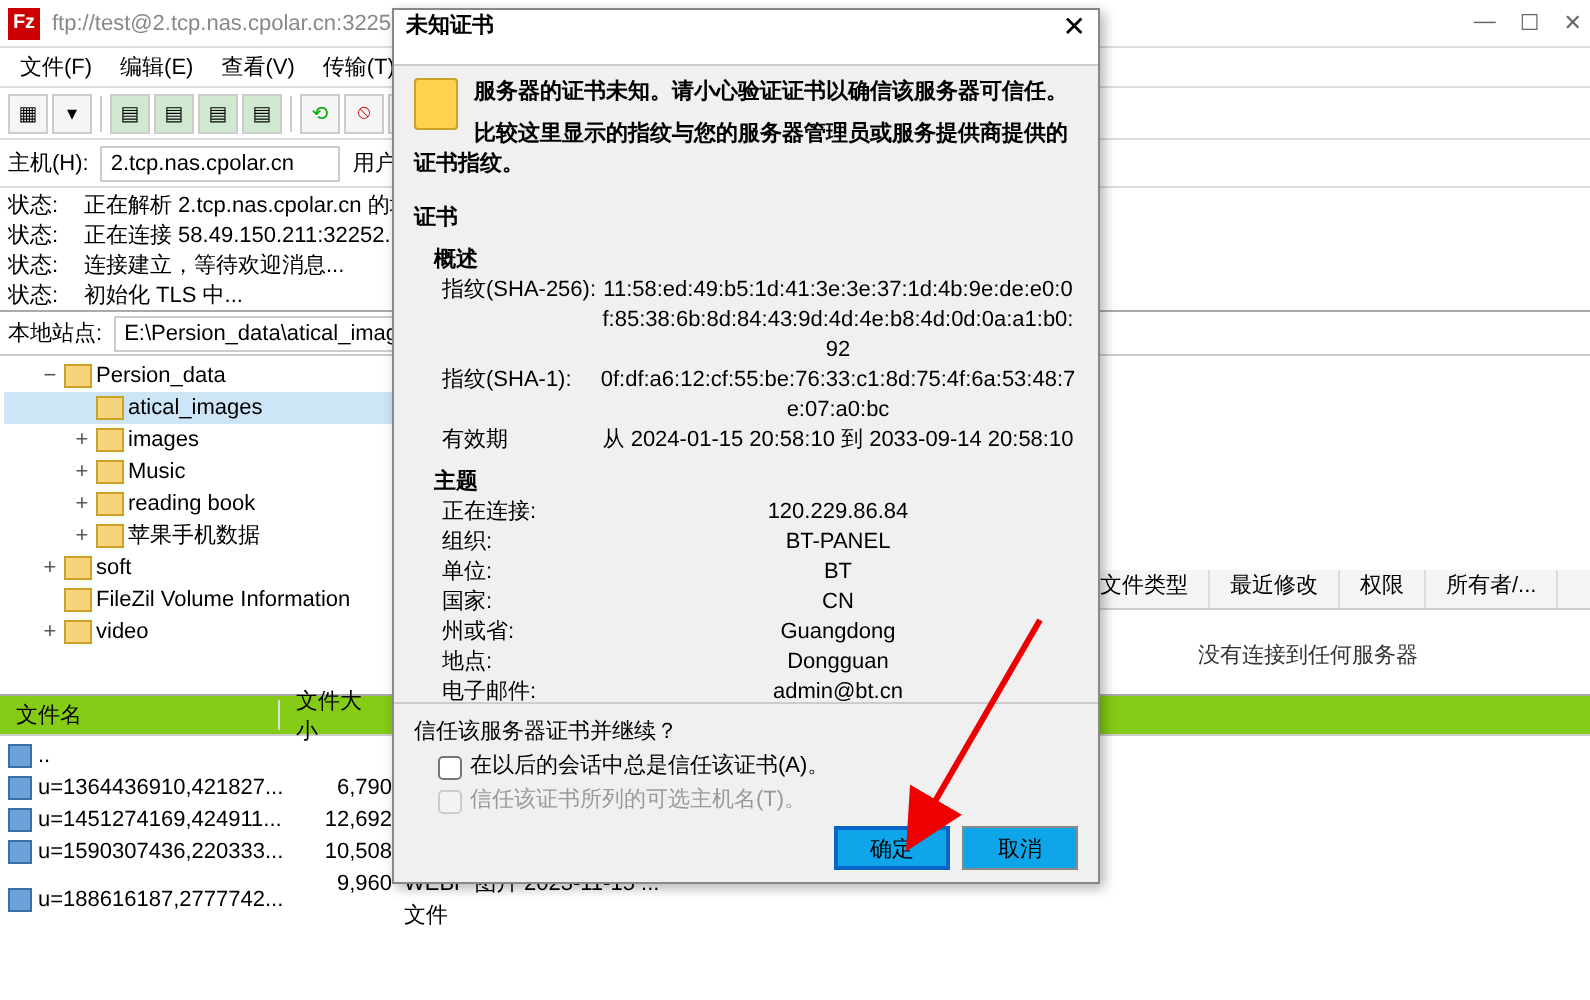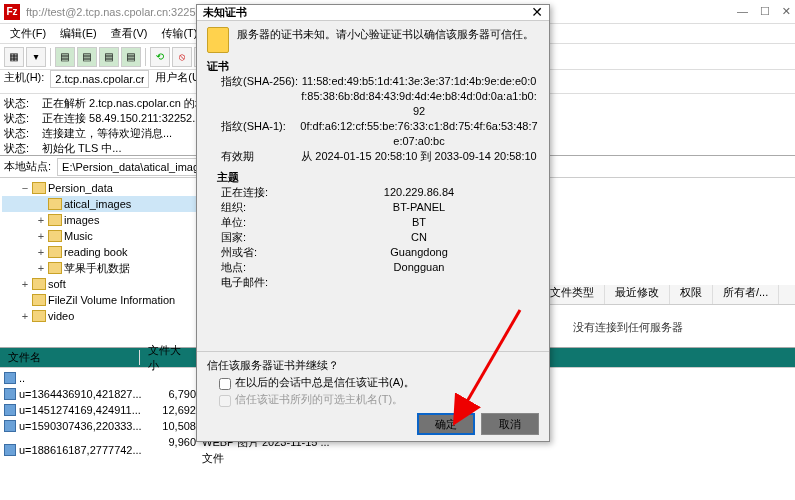--- a/index.html
+++ b/index.html
@@ -7,62 +7,62 @@
 .titlebar { height: 24px; background: #fff; border-bottom: 1px solid #ddd; display: flex; align-items: center; padding: 0 4px; }
 .titlebar .app-icon { width: 16px; height: 16px; background: #c00; margin-right: 6px; display: inline-flex; align-items: center; justify-content: center; color: #fff; font-weight: bold; font-size: 10px; }
 .titlebar .title { flex: 1; color: #888; }
 .winbtns { display: flex; gap: 12px; color: #666; }
 .winbtns span { cursor: pointer; }
 .menubar { height: 20px; display: flex; align-items: center; padding: 0 4px; gap: 2px; border-bottom: 1px solid #ddd; }
 .menubar span { padding: 0 6px; }
 .toolbar { height: 26px; display: flex; align-items: center; padding: 0 4px; gap: 2px; border-bottom: 1px solid #ddd; }
 .toolbar .tbtn { width: 20px; height: 20px; border: 1px solid #ccc; background: #f5f5f5; display: inline-flex; align-items: center; justify-content: center; font-size: 10px; }
 .toolbar .sep { width: 1px; height: 18px; background: #ccc; margin: 0 2px; }
-.quickbar { height: 24px; display: flex; padding: 0 4px; gap: 6px; border-bottom: 1px solid #ddd; }
+.quickbar { height: 24px; display: flex; align-items: center; padding: 0 4px; gap: 6px; border-bottom: 1px solid #ddd; }
 .quickbar input { height: 18px; border: 1px solid #ccc; padding: 0 4px; }
 .logpane { height: 62px; overflow: auto; border-bottom: 1px solid #aaa; padding: 2px 4px; line-height: 15px; }
 .logpane .row { display: flex; gap: 8px; }
 .logpane .lbl { width: 30px; }
 .localbar { height: 22px; display: flex; align-items: center; padding: 0 4px; gap: 6px; border-bottom: 1px solid #ccc; }
 .localbar input { flex: 0 0 180px; height: 18px; border: 1px solid #ccc; padding: 0 4px; }
 .splitter { display: flex; height: 170px; border-bottom: 1px solid #aaa; }
 .tree { width: 245px; border-right: 1px solid #ccc; overflow: auto; padding: 2px; line-height: 16px; }
 .tree .node { display: flex; align-items: center; gap: 2px; padding-left: 18px; }
 .tree .node .tw { width: 10px; text-align: center; color: #555; }
 .tree .node .fld { width: 14px; height: 12px; background: #f4d47c; border: 1px solid #c9a227; }
-.filehdr { display: flex; height: 20px; border-bottom: 1px solid #ccc; background: #0f766e; align-items: center; }
+.filehdr { display: flex; height: 20px; border-bottom: 1px solid #ccc; background: #84cc16; align-items: center; }
 .filehdr .col { padding: 0 8px; border-right: 1px solid #ddd; }
 .filelist { padding: 2px 4px; line-height: 16px; }
 .filelist .frow { display: flex; }
 .filelist .c1 { width: 140px; display: flex; align-items: center; gap: 3px; overflow: hidden; }
 .filelist .c2 { width: 58px; text-align: right; padding-right: 6px; }
 .filelist .c3 { width: 60px; }
 .filelist .c4 { width: 120px; }
 .filelist .ficon { width: 12px; height: 12px; background: #6aa1d8; border: 1px solid #3b6ea5; }
 .remote-cols { display: flex; height: 20px; background: #f5f5f5; border-bottom: 1px solid #ccc; position: absolute; top: 285px; left: 540px; right: 0; }
 .remote-cols .col { padding: 0 10px; border-right: 1px solid #ddd; font-size: 11px; }
-.remote-msg { position: absolute; top: 320px; left: 573px; color: #333; text-align: center; }
+.remote-msg { position: absolute; top: 320px; left: 599px; color: #333; text-align: center; }
 
 
 .dialog { position: absolute; top: 4px; left: 196px; width: 354px; height: 438px; background: #f0f0f0; border: 1px solid #888; box-shadow: 2px 2px 6px rgba(0,0,0,.3); display: flex; flex-direction: column; }
-.dialog .dtitle { height: 16px; background: #fff; display: flex; align-items: flex-end; padding: 0 6px; border-bottom: 1px solid #ccc; }
+.dialog .dtitle { height: 28px; background: #fff; display: flex; align-items: flex-start; padding: 0 6px; border-bottom: 1px solid #ccc; }
 .dialog .dtitle span:first-child { flex: 1; font-weight: bold; }
 .dialog .dtitle .x { cursor: pointer; font-size: 14px; }
 .dialog .dbody { flex: 1; padding: 6px 10px; overflow: auto; line-height: 15px; }
 .dialog .lock { width: 22px; height: 26px; background: #ffd24d; border: 1px solid #c9a227; border-radius: 2px; float: left; margin-right: 8px; }
-.dialog .warn { margin-bottom: 6px; }
+.dialog .warn { margin-bottom: 6px; font-weight: bold; }
 .dialog .sect { font-weight: bold; margin-top: 6px; }
 .dialog .kv { display: flex; margin-left: 14px; }
 .dialog .kv .k { width: 78px; }
 .dialog .kv .v { flex: 1; word-break: break-all; text-align: center; }
 .dialog .dfoot { border-top: 1px solid #ccc; padding: 6px 10px; }
 .dialog .chk { display: flex; align-items: flex-end; gap: 4px; margin: 2px 0 2px 12px; }
 .dialog .chk input { width: 12px; height: 12px; }
 .dialog .btns { display: flex; justify-content: flex-end; gap: 6px; margin-top: 6px; }
-.dialog .btn { min-width: 58px; height: 22px; border: 1px solid #888; background: #737373; display: inline-flex; align-items: center; justify-content: center; cursor: pointer; }
+.dialog .btn { min-width: 58px; height: 22px; border: 1px solid #888; background: #0ea5e9; display: inline-flex; align-items: center; justify-content: center; cursor: pointer; }
 .dialog .btn.ok { border: 2px solid #0a64c8; }
 
 .arrow { position: absolute; top: 300px; left: 450px; pointer-events: none; }
 .arrow svg { overflow: visible; }
 </style>
 </head>
 <body>
 
 <div class="titlebar">
   <span class="app-icon">Fz</span>
@@ -94,21 +94,21 @@
   <span class="sep"></span>
   <span class="tbtn" style="color:#0a0">⟲</span>
   <span class="tbtn" style="color:#c00">⦸</span>
   <span class="tbtn" style="color:#c00">✖</span>
   <span class="sep"></span>
   <span class="tbtn">🔍</span>
 </div>
 
 <div class="quickbar">
   <span>主机(H):</span>
-  <input style="width: 99px;" value="2.tcp.nas.cpolar.cn">
+  <input style="width: 120px;" value="2.tcp.nas.cpolar.cn">
   <span>用户名(U):</span>
   <input style="width: 60px;" value="test">
 </div>
 
 <div class="logpane">
   <div class="row">
       <span class="lbl">状态:</span>
       <span>正在解析 2.tcp.nas.cpolar.cn 的地址</span>
     </div>
   <div class="row">
@@ -228,22 +228,24 @@
 <div class="remote-msg">没有连接到任何服务器</div>
 
 <div class="dialog">
   <div class="dtitle">
     <span>未知证书</span>
     <span class="x">✕</span>
   </div>
   <div class="dbody">
     <div class="lock"></div>
     <div class="warn">服务器的证书未知。请小心验证证书以确信该服务器可信任。</div>
+    <div class="warn">比较这里显示的指纹与您的服务器管理员或服务提供商提供的证书指纹。</div>
     <div style="clear:both"></div>
     <div class="sect">证书</div>
+    <div class="sect" style="margin-left:10px">概述</div>
     <div class="kv">
         <span class="k">指纹(SHA-256):</span>
         <span class="v">11:58:ed:49:b5:1d:41:3e:3e:37:1d:4b:9e:de:e0:0f:85:38:6b:8d:84:43:9d:4d:4e:b8:4d:0d:0a:a1:b0:92</span>
       </div>
     <div class="kv">
         <span class="k">指纹(SHA-1):</span>
         <span class="v">0f:df:a6:12:cf:55:be:76:33:c1:8d:75:4f:6a:53:48:7e:07:a0:bc</span>
       </div>
     <div class="kv">
         <span class="k">有效期</span>
@@ -269,20 +271,21 @@
     <div class="kv">
         <span class="k">州或省:</span>
         <span class="v">Guangdong</span>
       </div>
     <div class="kv">
         <span class="k">地点:</span>
         <span class="v">Dongguan</span>
       </div>
     <div class="kv">
         <span class="k">电子邮件:</span>
+        <span class="v">admin@bt.cn</span>
       </div>
 
   </div>
   <div class="dfoot">
     <div>信任该服务器证书并继续？</div>
     <label class="chk">
         <input type="checkbox" style="">
         <span>在以后的会话中总是信任该证书(A)。</span>
       </label>
     <label class="chk" style="color:#999">

